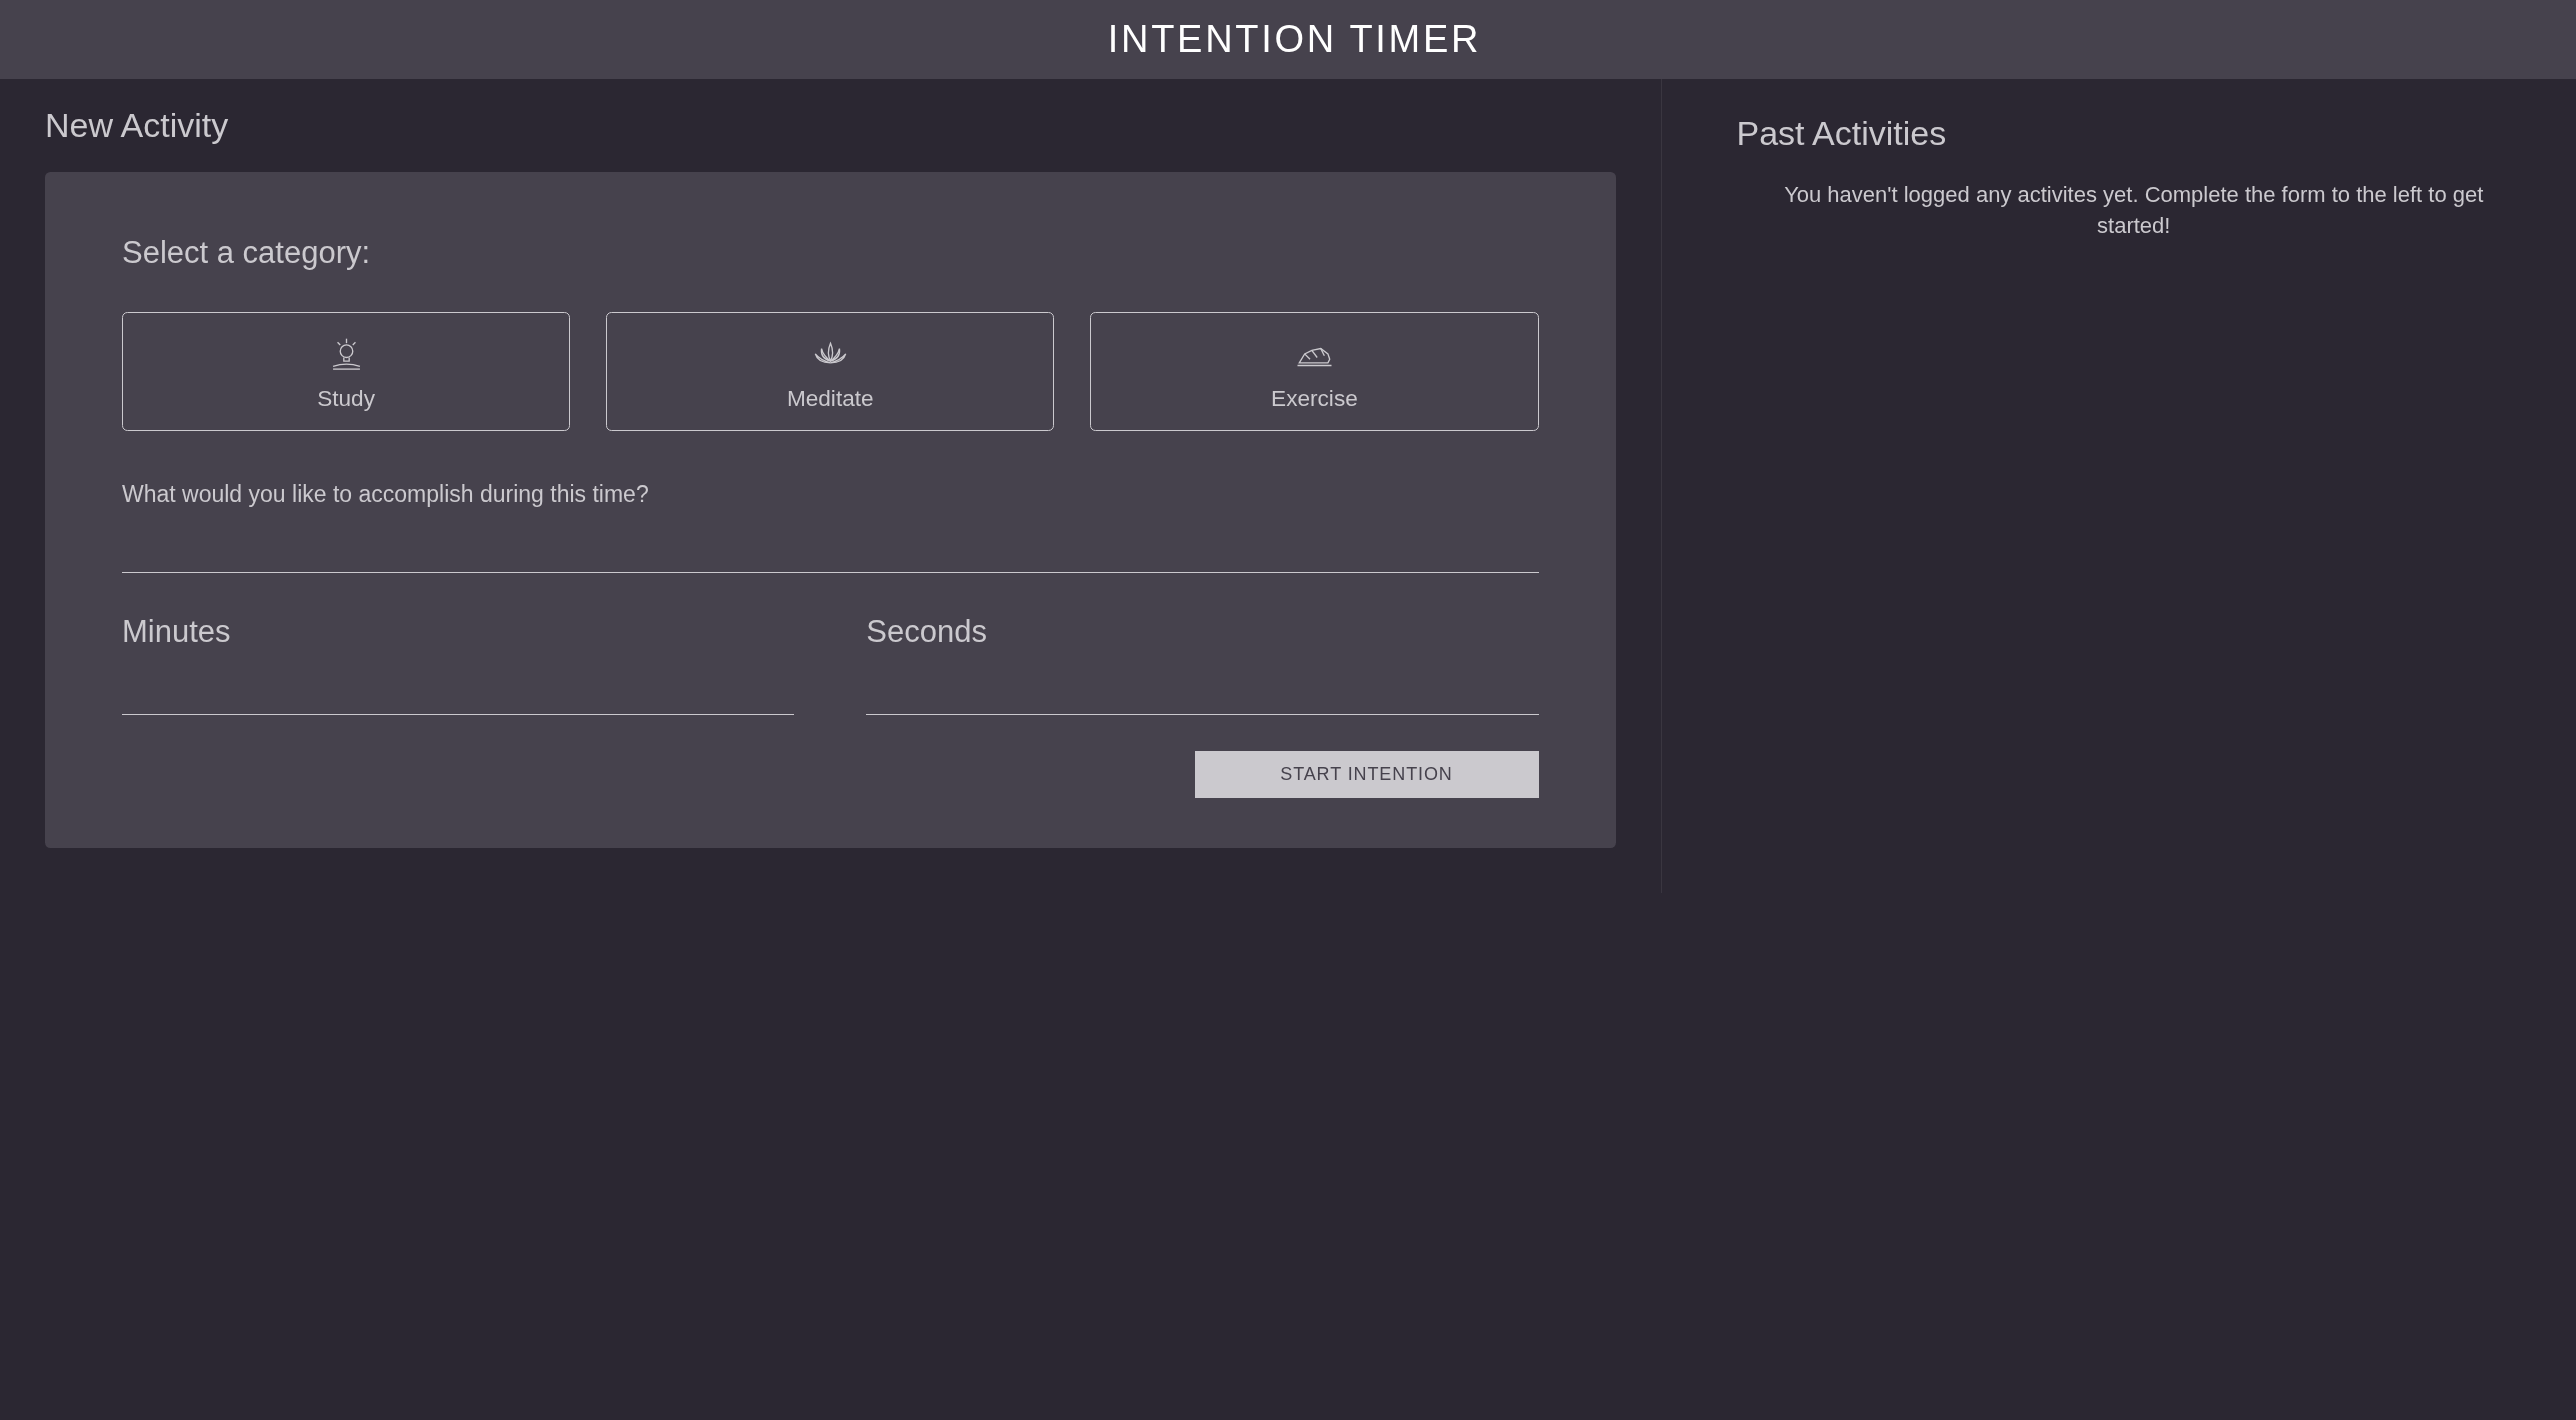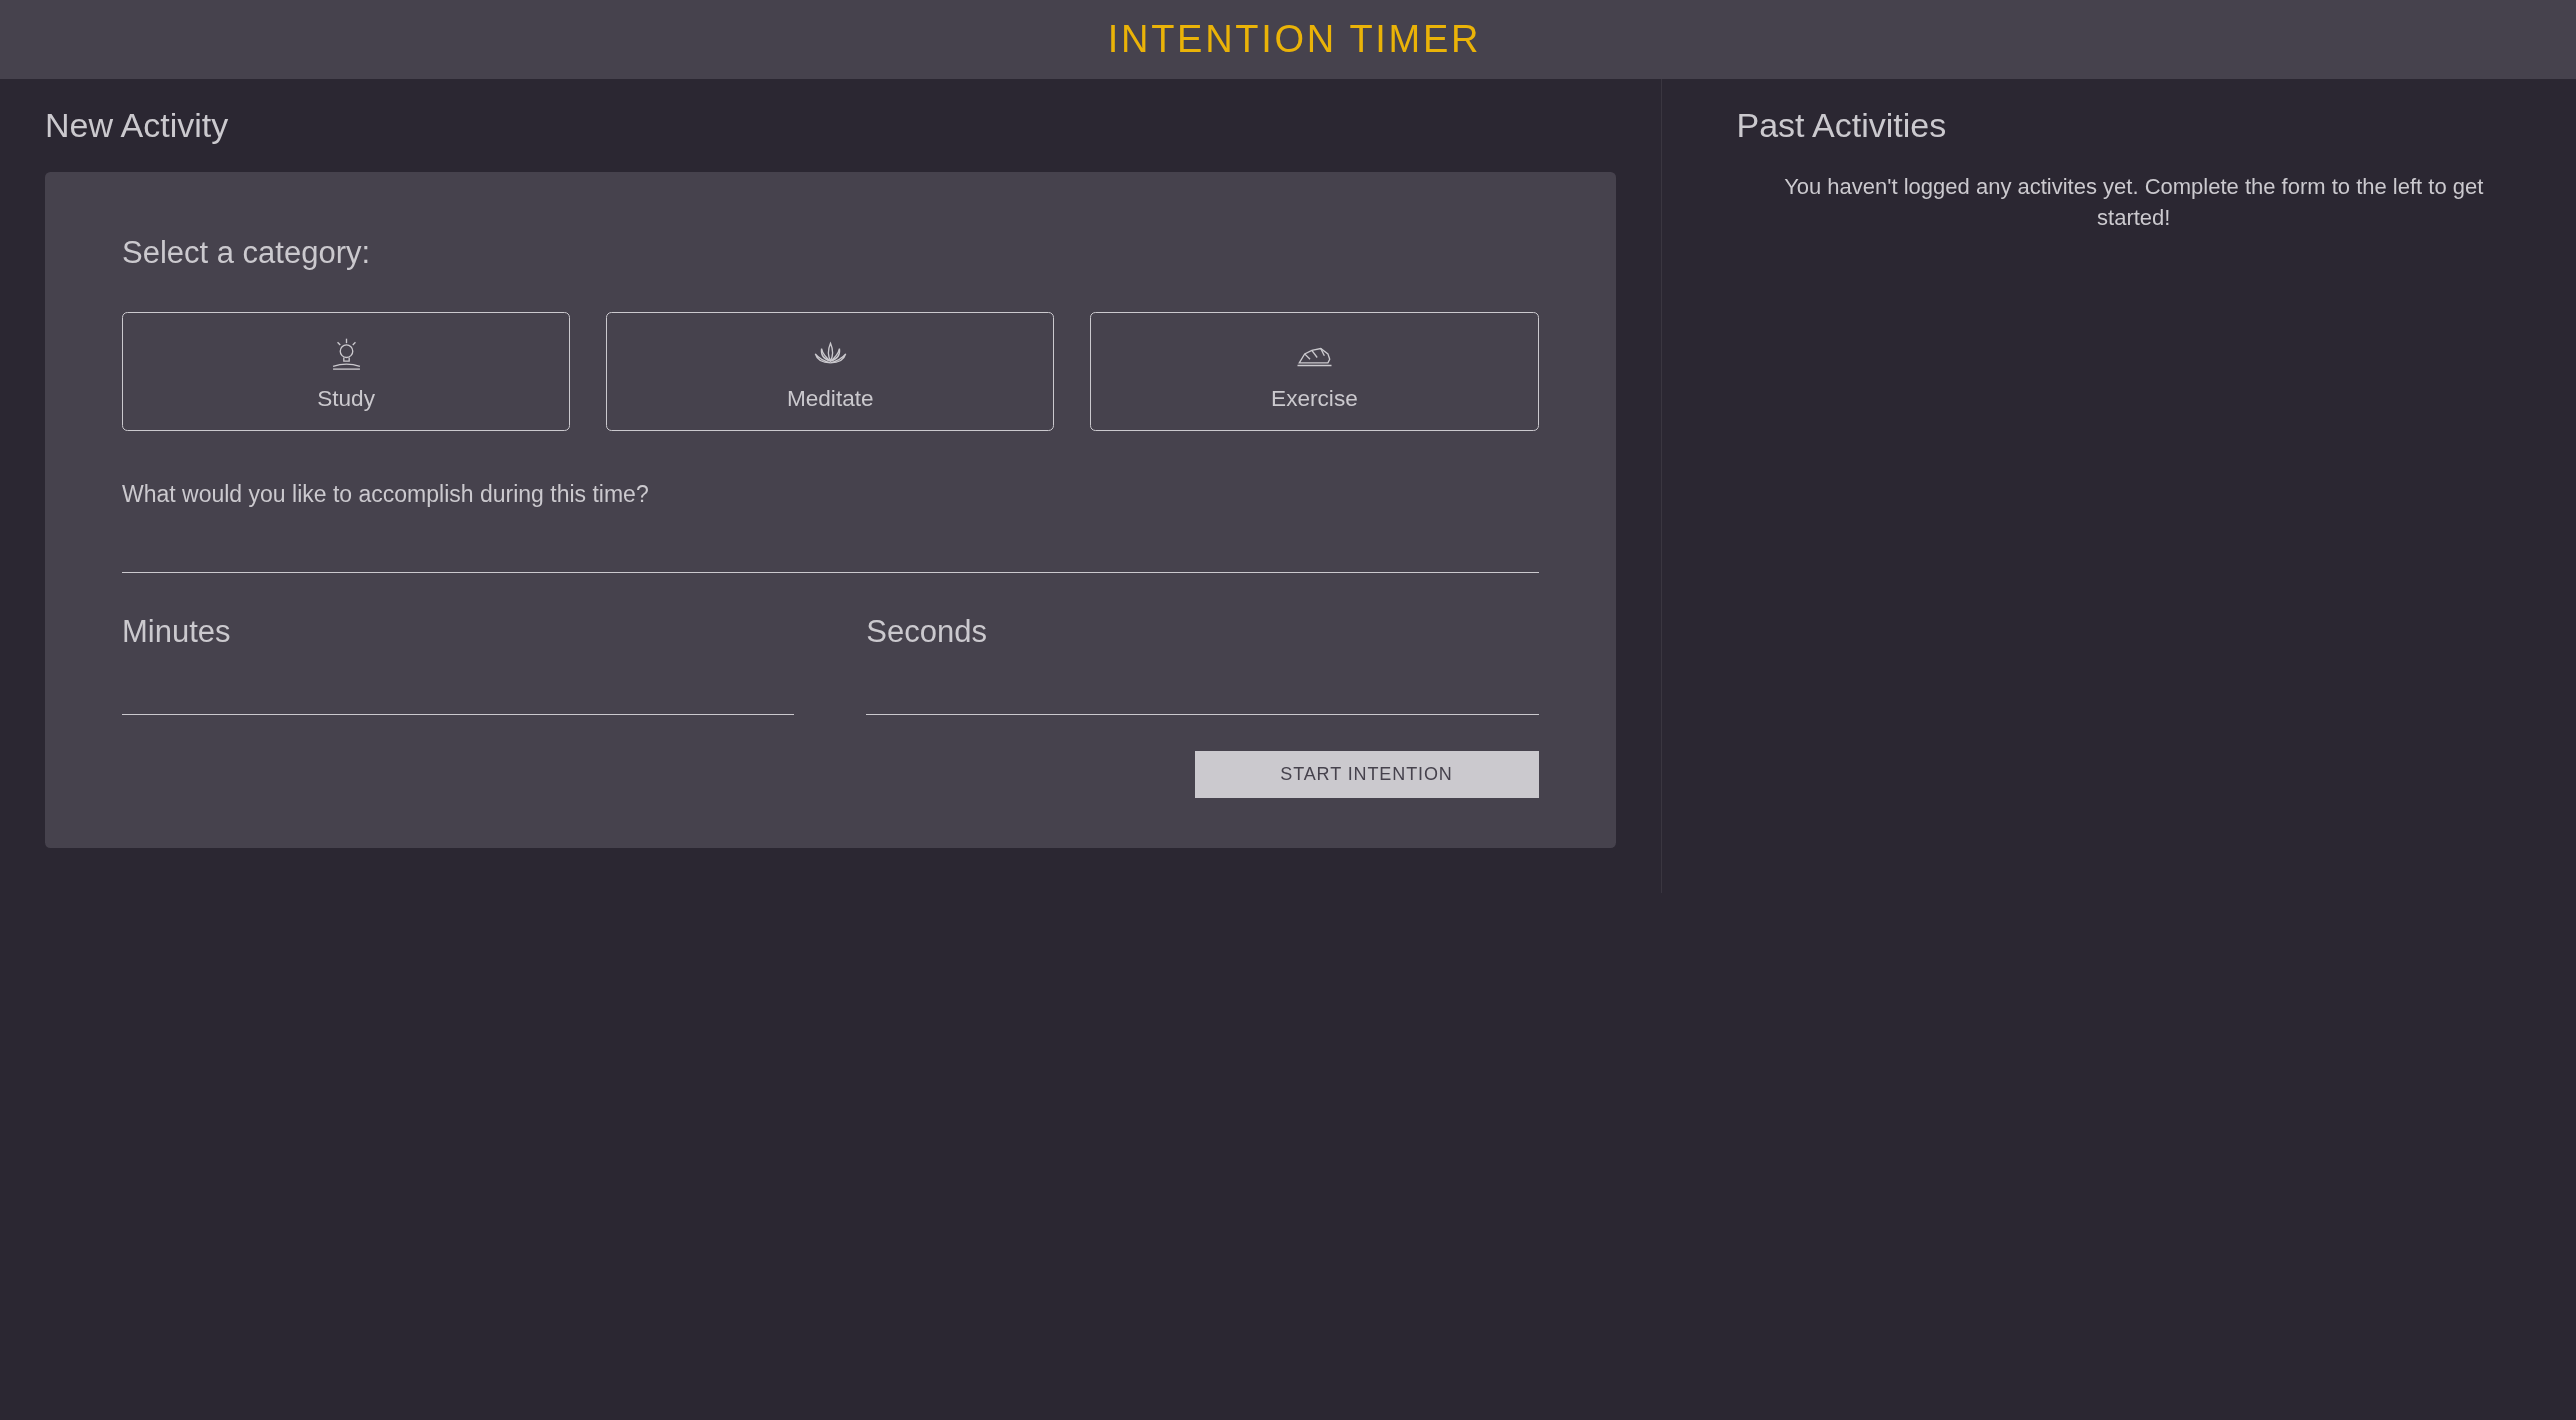--- a/index.html
+++ b/index.html
@@ -15,35 +15,35 @@
     }
     header {
       background: #46424D;
       padding: 18px 0;
       text-align: center;
     }
     header h1 {
       font-size: 38px;
       font-weight: 400;
       letter-spacing: 2.7px;
-      color: #eab308;
+      color: #ffffff;
       padding-left: 13px;
     }
     .main-container {
       display: flex;
       gap: 30px;
     }
     .left-panel {
       flex: 0 0 64.5%;
       padding: 27px 45px 45px 45px;
       border-right: 0.9px solid #3A3640;
     }
     .right-panel {
       flex: 1;
-      padding: 27px 45px;
+      padding: 35px 45px;
     }
     .section-title {
       font-size: 34px;
       font-weight: 300;
       color: #CBC9CE;
       margin-bottom: 27px;
     }
     .form-card {
       background: #46424D;
       border-radius: 5.4px;

